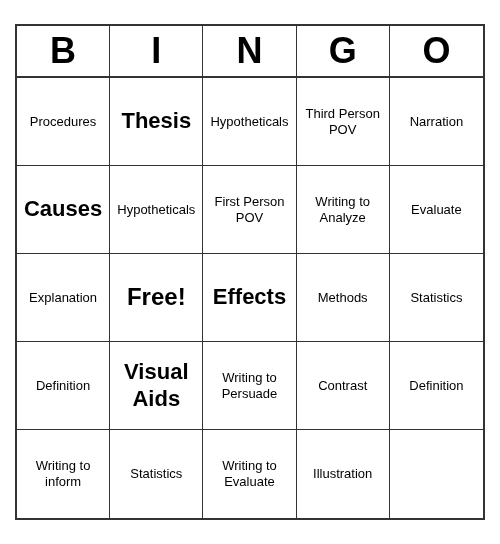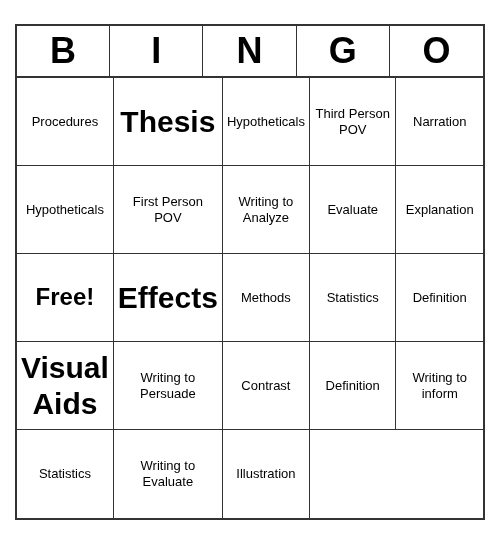--- a/index.html
+++ b/index.html
@@ -51,21 +51,21 @@
       font-size: 13px;
       line-height: 1.2;
     }
     .bingo-cell:nth-child(5n) {
       border-right: none;
     }
     .bingo-cell:nth-child(n+21) {
       border-bottom: none;
     }
     .bingo-cell.large-text {
-      font-size: 30px;
+      font-size: 22px;
       font-weight: bold;
     }
     .bingo-cell.xlarge-text {
       font-size: 24px;
       font-weight: bold;
     }
   </style>
 </head>
 <body>
 
@@ -76,20 +76,21 @@
       <div class="bingo-header-cell">N</div>
       <div class="bingo-header-cell">G</div>
       <div class="bingo-header-cell">O</div>
     </div>
   <div class="bingo-grid">
   <div class="bingo-cell">Procedures</div>
       <div class="bingo-cell large-text">Thesis</div>
       <div class="bingo-cell">Hypotheticals</div>
       <div class="bingo-cell">Third Person POV</div>
       <div class="bingo-cell">Narration</div>
+      <div class="bingo-cell large-text">Causes</div>
       <div class="bingo-cell">Hypotheticals</div>
       <div class="bingo-cell">First Person POV</div>
       <div class="bingo-cell">Writing to Analyze</div>
       <div class="bingo-cell">Evaluate</div>
       <div class="bingo-cell">Explanation</div>
       <div class="bingo-cell xlarge-text">Free!</div>
       <div class="bingo-cell large-text">Effects</div>
       <div class="bingo-cell">Methods</div>
       <div class="bingo-cell">Statistics</div>
       <div class="bingo-cell">Definition</div>

